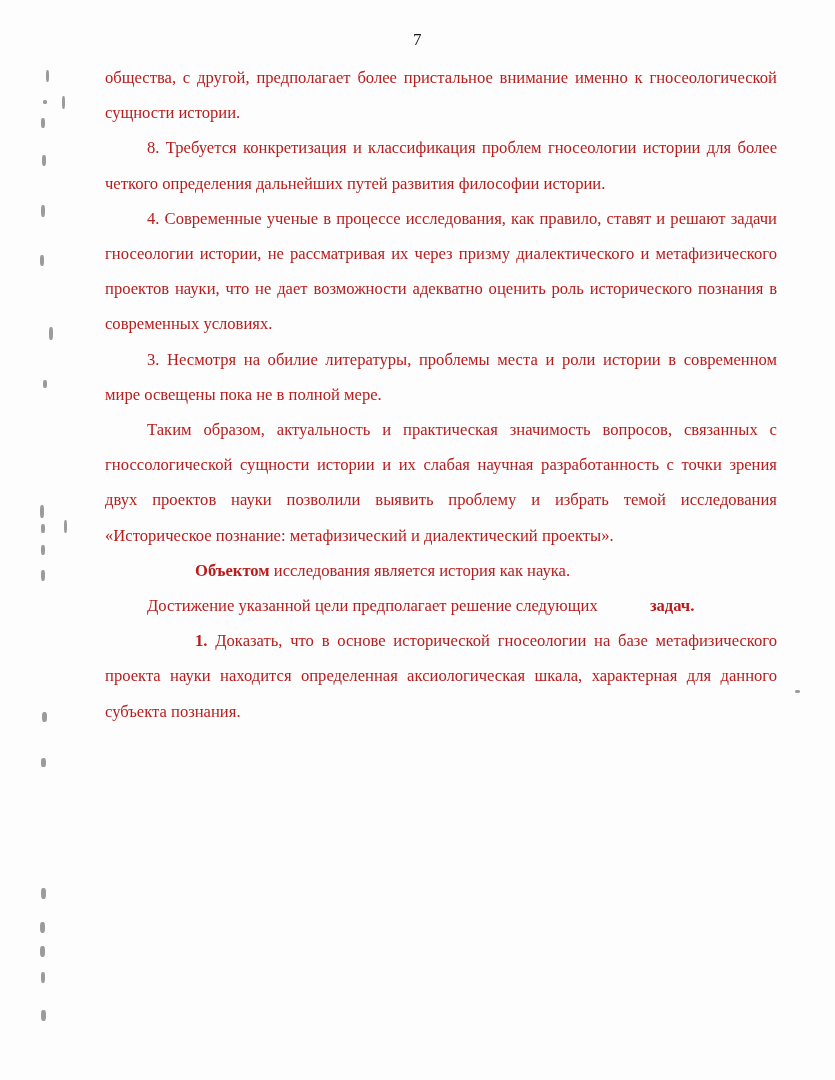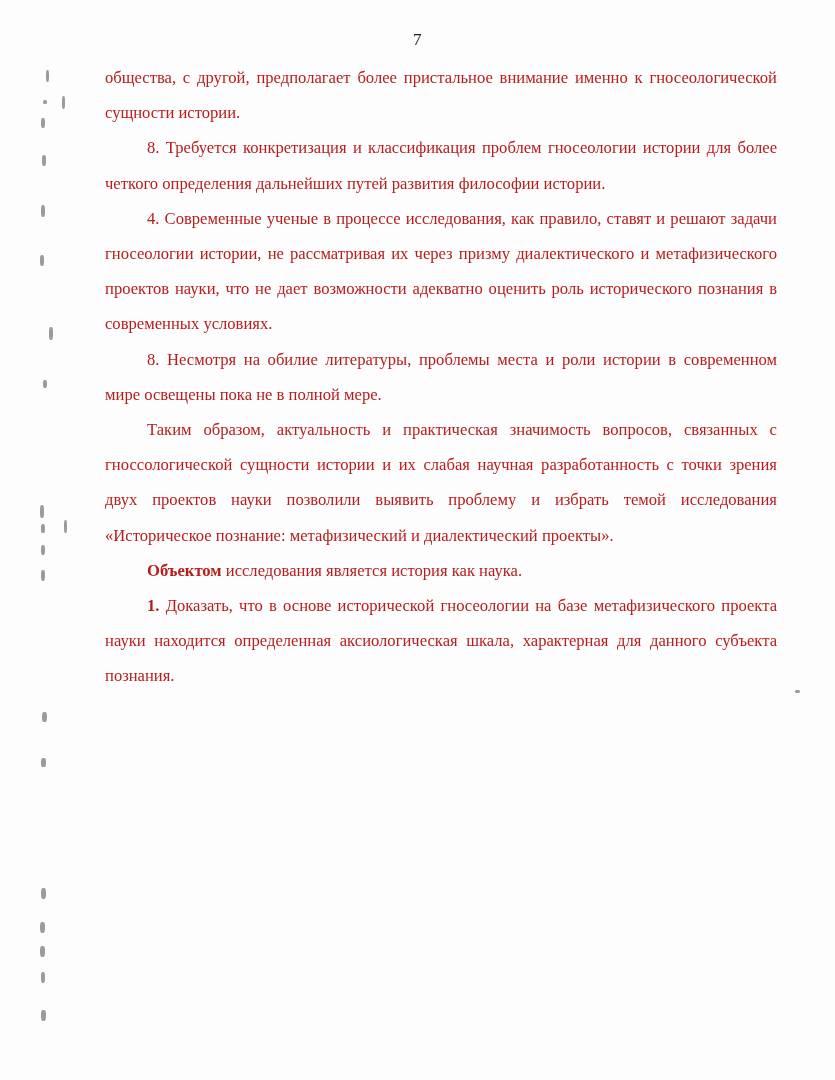--- a/index.html
+++ b/index.html
@@ -51,20 +51,21 @@
   }
   .body-text p {
     margin: 0;
     text-indent: 42px;
   }
   .body-text p.noindent {
     text-indent: 0;
   }
   b {
     font-weight: 700;
+    margin-left: 48px;
   }
 </style>
 </head>
 <body>
 
 <div class="page">
 
   <div class="speck" style="left:46px; top:70px; width:3px; height:12px;"></div>
   <div class="speck" style="left:43px; top:100px; width:4px; height:4px;"></div>
   <div class="speck" style="left:62px; top:96px; width:3px; height:13px;"></div>
@@ -87,19 +88,20 @@
   <div class="speck" style="left:41px; top:972px; width:4px; height:11px;"></div>
   <div class="speck" style="left:41px; top:1010px; width:5px; height:11px;"></div>
   <div class="speck" style="left:795px; top:690px; width:5px; height:3px;"></div>
 
   <div class="page-number">7</div>
 
   <div class="body-text">
       <p class="noindent"><span>общества, с другой, предполагает более пристальное внимание именно к гносеологической сущности истории.</span></p>
       <p><span>8. Требуется конкретизация и классификация проблем гносеологии истории для более четкого определения дальнейших путей развития философии истории.</span></p>
       <p><span>4. Современные ученые в процессе исследования, как правило, ставят и решают задачи гносеологии истории, не рассматривая их через призму диалектического и метафизического проектов науки, что не дает возможности адекватно оценить роль исторического познания в современных условиях.</span></p>
-      <p><span>8. Несмотря на обилие литературы, проблемы места и роли  истории в современном мире освещены  пока не в полной мере.</span></p>
+      <p><span>3. Несмотря на обилие литературы, проблемы места и роли  истории в современном мире освещены  пока не в полной мере.</span></p>
       <p><span>Таким образом, актуальность и практическая значимость вопросов, связанных с гноссологической сущности истории и их слабая научная разработанность с точки зрения двух проектов науки позволили выявить проблему и избрать темой исследования «Историческое познание: метафизический и диалектический проекты».</span></p>
       <p><b>Объектом</b><span> исследования является история как наука.</span></p>
+      <p><span>Достижение указанной цели предполагает решение следующих </span><b>задач.</b></p>
       <p><b>1.</b><span>  Доказать, что в основе исторической гносеологии на базе метафизического проекта науки находится определенная аксиологическая шкала, характерная для данного субъекта познания.</span></p>
     </div>
 
 </div>
 
 </body></html>

